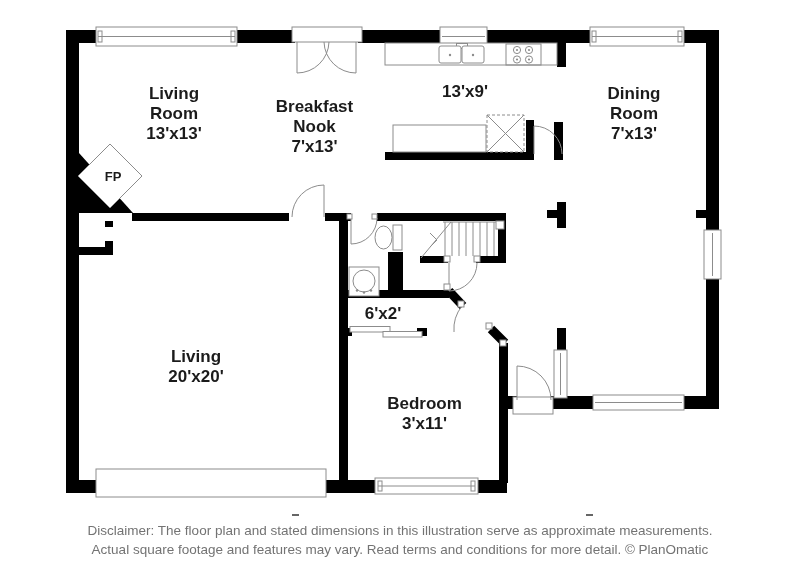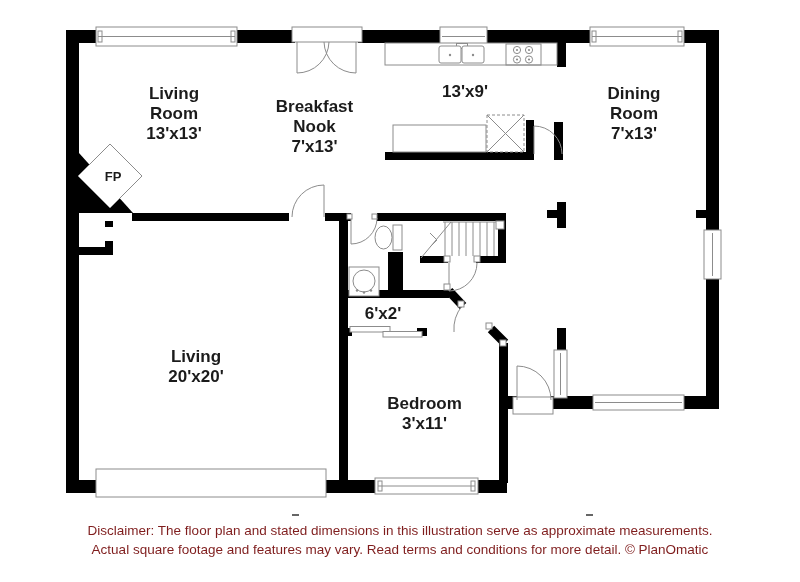--- a/index.html
+++ b/index.html
@@ -9,21 +9,21 @@
   .wall{fill:var(--wall,#000);stroke:none}
   .wline{stroke:var(--wall,#000);stroke-width:9}
   .sym{stroke:var(--symbol_outline,#8c8c8c);fill:none;stroke-width:1}
   .symw{stroke:var(--symbol_outline,#8c8c8c);fill:#fff;stroke-width:1}
   .symd{stroke:var(--symbol_outline,#8c8c8c);fill:#fff;stroke-width:1;stroke-dasharray:3 2}
   .dot{fill:var(--symbol_outline,#8c8c8c);stroke:none}
   .room-label{position:absolute;text-align:center;font-weight:bold;font-size:17px;
               line-height:20px;color:var(--text,#1b1b1b)}
   .fp-label{font-size:13px;line-height:12px}
   .footer{position:absolute;left:0;width:800px;top:521px;text-align:center;
-          font-size:13.5px;line-height:19px;color:#7f1d1d}
+          font-size:13.5px;line-height:19px;color:#737373}
   .tick{position:absolute;width:7px;height:2px;background:#666}
 </style>
 </head>
 <body>
 
 <div class="stage">
 
   <svg class="plan-svg" width="800" height="582" viewBox="0 0 800 582">
 
     <g>

